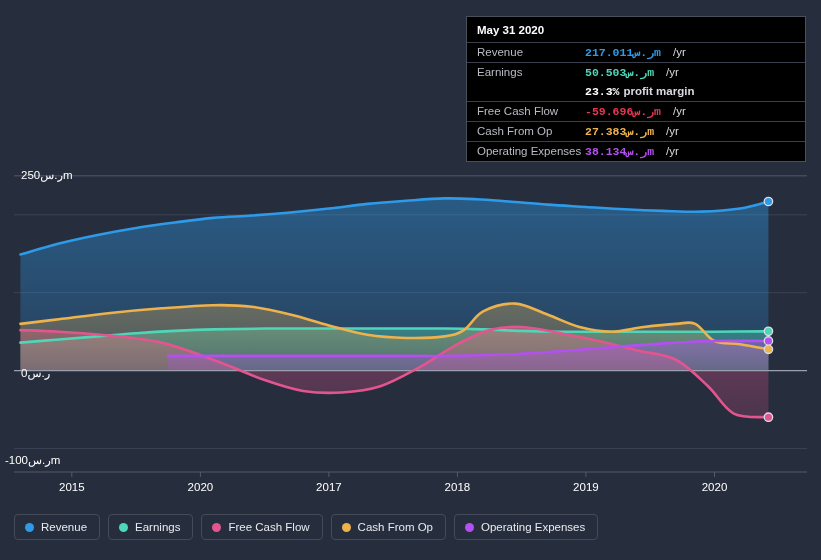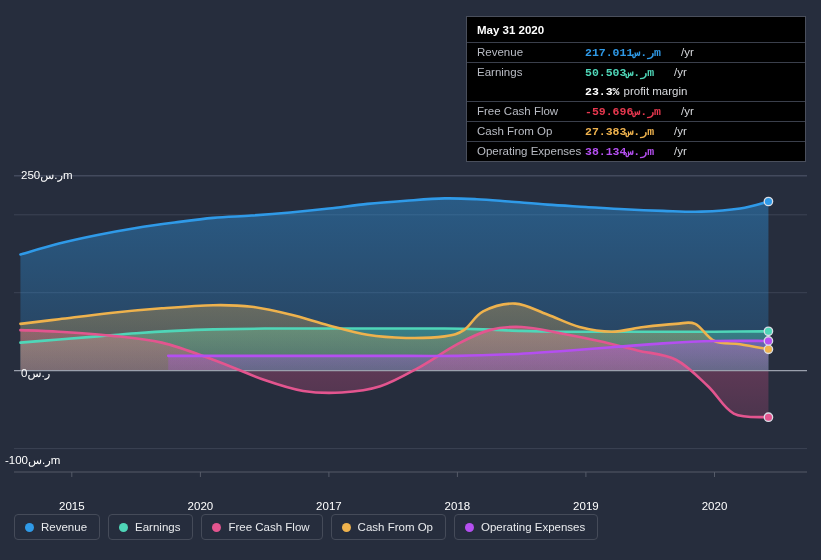--- a/index.html
+++ b/index.html
@@ -38,21 +38,21 @@
   #y-label-top   { left: 21px; top: 155px; margin-top: 13px; }
   #y-label-zero  { left: 21px; top: 366px; }
   #y-label-bot   { left: 5px; top: 453px; }
 
   
   .x-label {
     position: absolute;
     font-size: 11.5px;
     color: #ffffff;
     transform: translateX(-50%);
-    top: 500px;
+    top: 481px;
     white-space: nowrap;
   }
 
   
   #tooltip {
     position: absolute;
     left: 466px;
     top: 16px;
     width: 340px;
     background: #000000;
@@ -81,28 +81,28 @@
     flex: none;
     white-space: nowrap;
   }
   .tt-val {
     font-weight: bold;
     white-space: nowrap;
     font-family: Liberation Mono, monospace;
   }
   .tt-unit {
     color: #d8dade;
-    margin-left: 20px;
+    margin-left: 12px;
     font-weight: normal;
     white-space: nowrap;
   }
   .tt-sub {
     color: #d8dade;
     margin-left: 4px;
-    font-weight: normal;
+    font-weight: bold;
     white-space: nowrap;
   }
 
   
   #legend {
     position: absolute;
     left: 14px;
     top: 514px;
     display: flex;
     gap: 8px;

